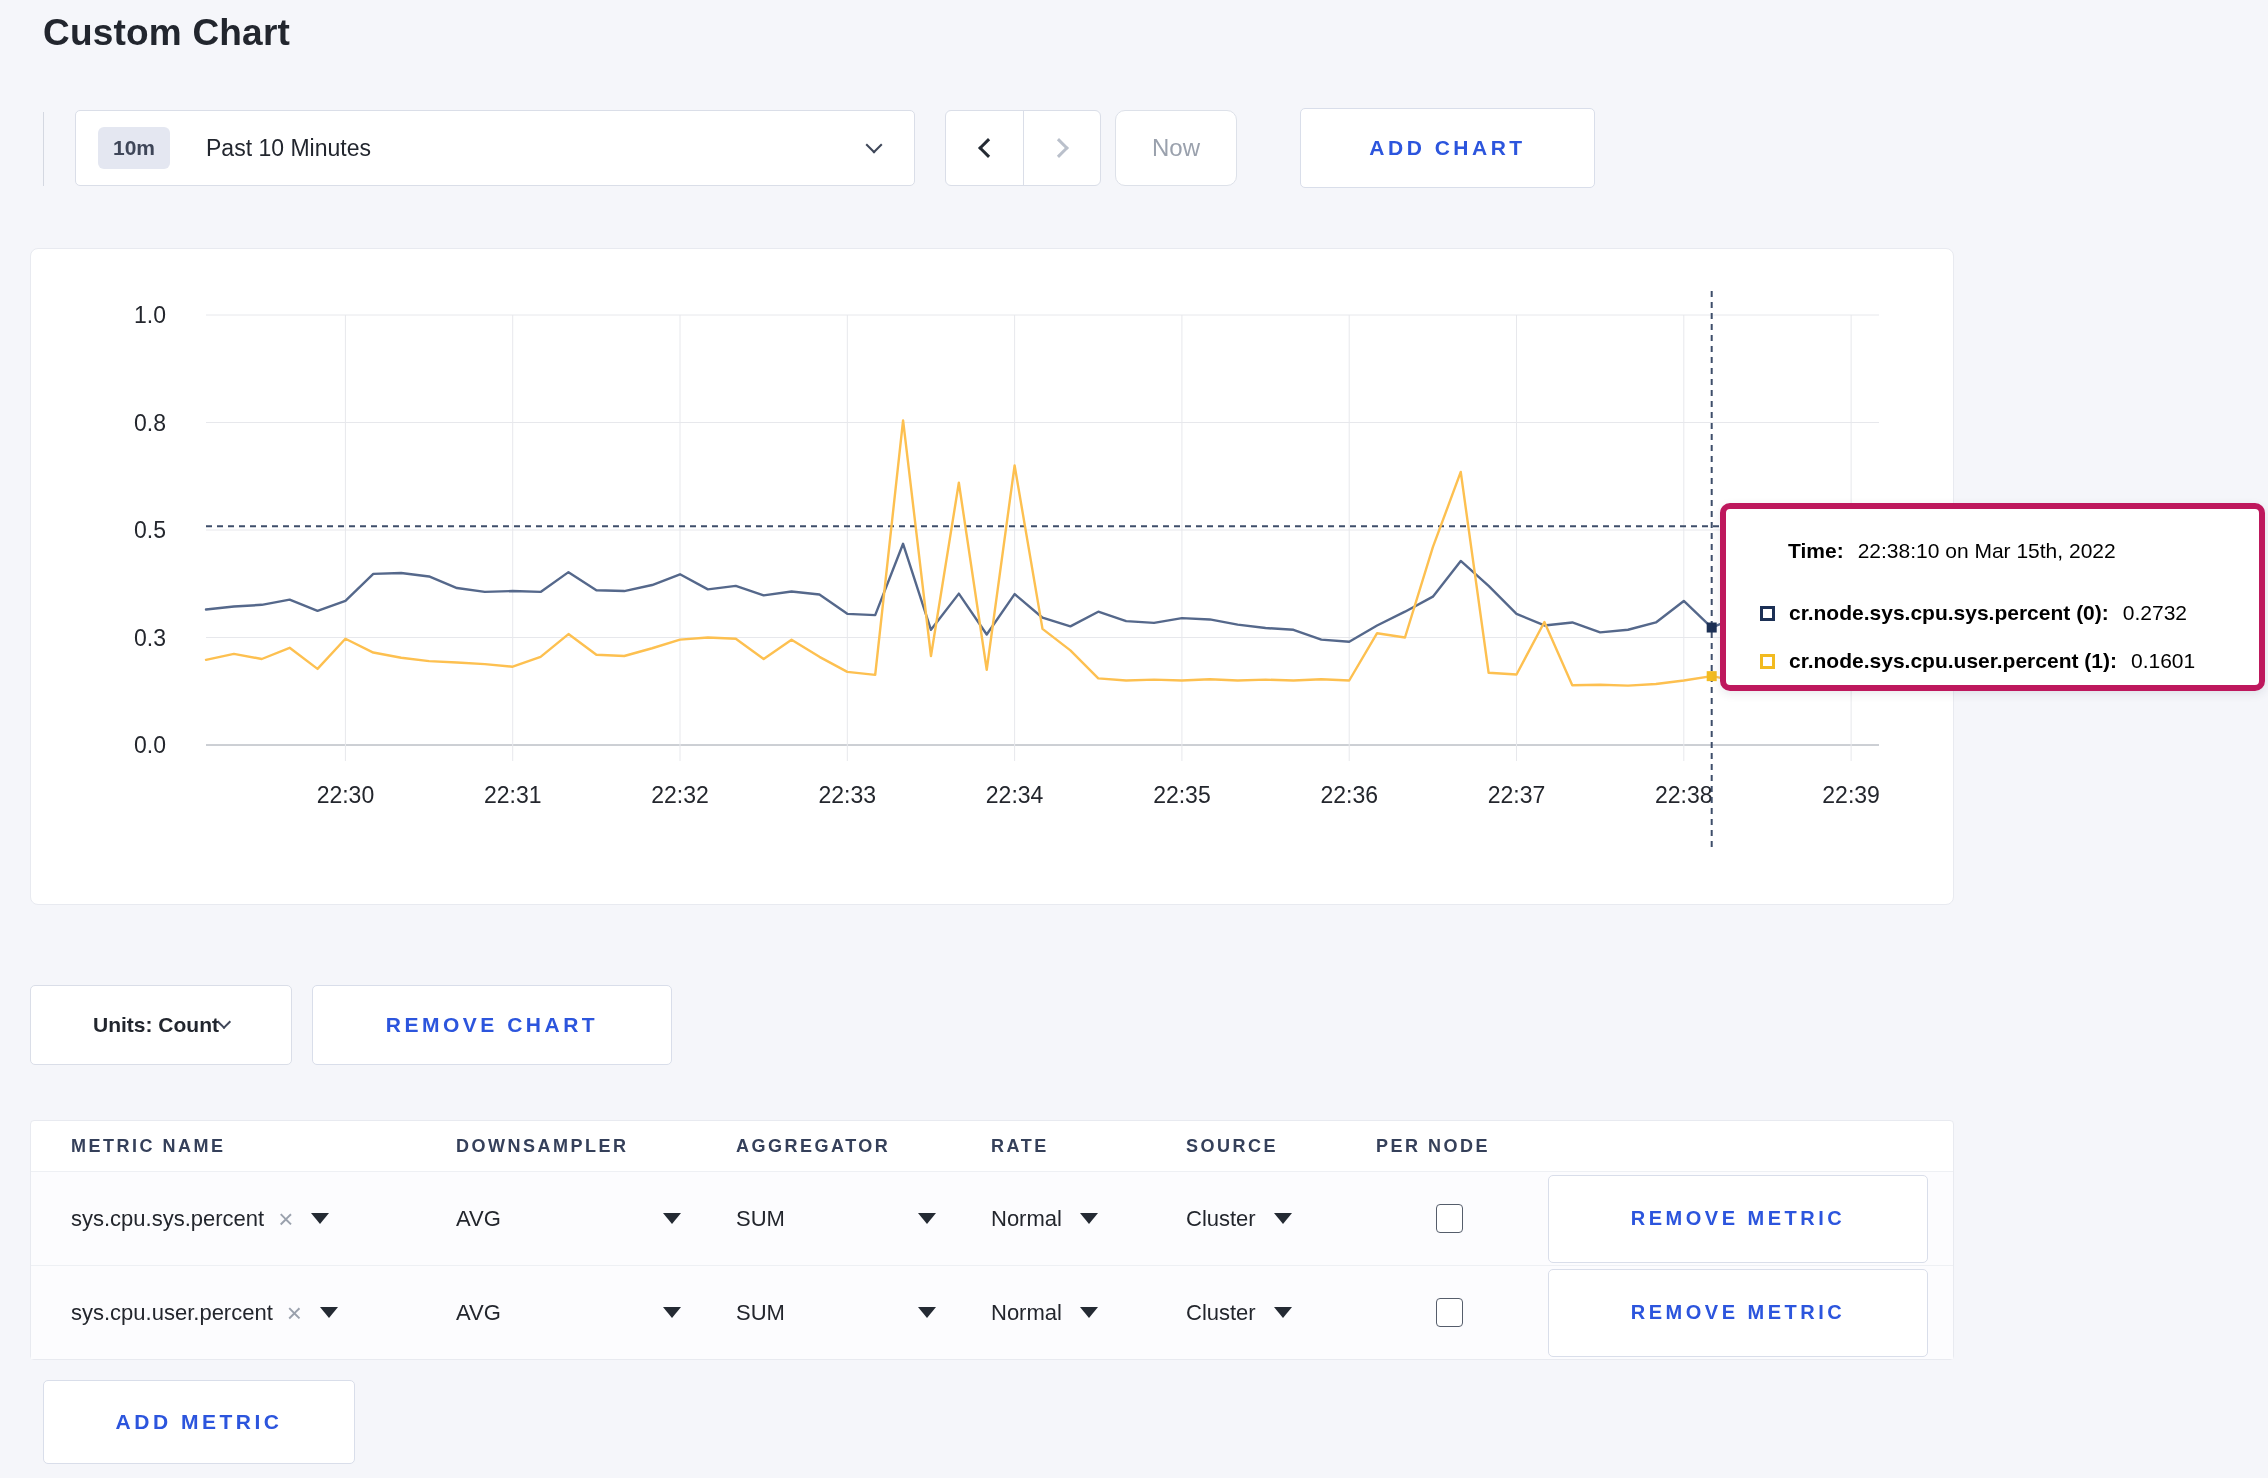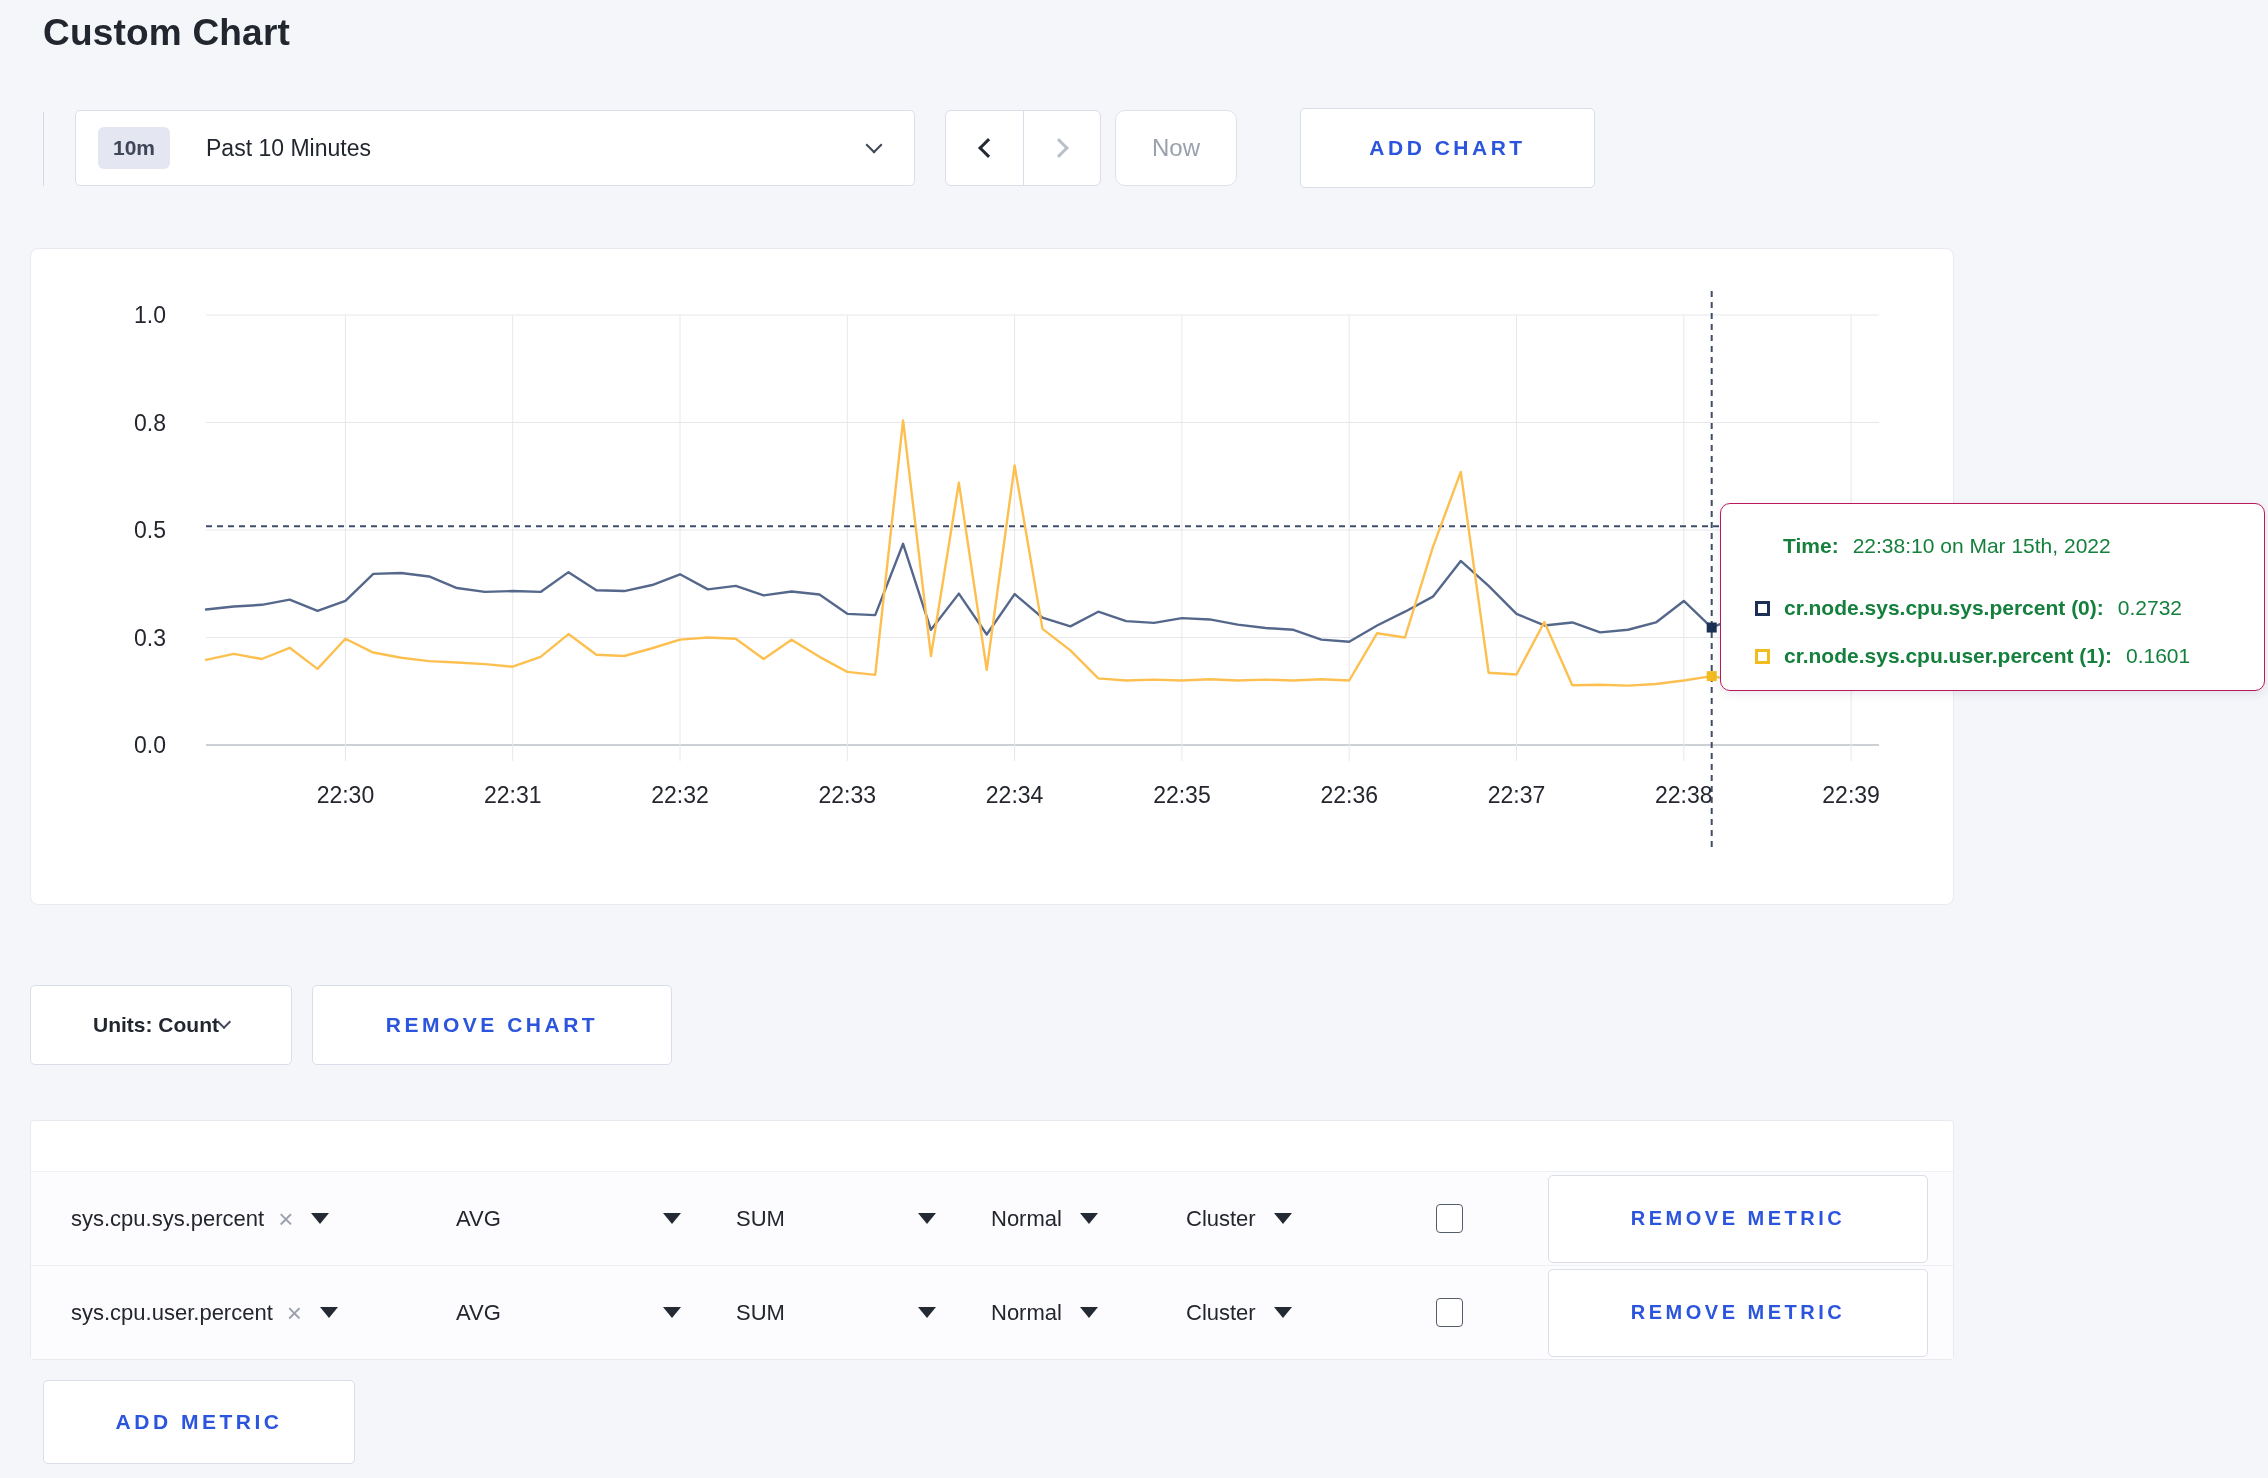--- a/index.html
+++ b/index.html
@@ -21,21 +21,21 @@
   .chv-right { width: 14px; height: 14px; border-right: 3.5px solid #bac0cb; border-top: 3.5px solid #bac0cb; transform: rotate(45deg); margin-right: 6px; }
   .now-btn { left: 1115px; top: 110px; width: 122px; height: 76px; background: #fff; border: 1px solid #dde1e9; border-radius: 10px; color: #9aa1ad; font-size: 24px; display: flex; align-items: center; justify-content: center; cursor: default; }
   .blue-btn { background: #fff; border: 1px solid #d9deea; border-radius: 5px; color: #2c55dd; font-weight: 600; letter-spacing: 3.5px; display: flex; align-items: center; justify-content: center; cursor: pointer; }
   .add-chart { left: 1300px; top: 108px; width: 295px; height: 80px; font-size: 21px; }
   .chart-card { left: 30px; top: 248px; width: 1924px; height: 657px; }
   .chart-card svg { position: absolute; left: 0; top: 0; }
   text.axis { font-family: "Liberation Sans", sans-serif; font-size: 23px; fill: #23262d; }
   .grid { stroke: #e7e8ec; stroke-width: 1; }
   .zero { stroke: #9aa0aa; }
   .dash { stroke: #3e4e6a; stroke-width: 2; stroke-dasharray: 6 5; fill: none; }
-  .tooltip { left: 1720px; top: 503px; width: 545px; height: 188px; background: #fff; border: 1px solid #be185d; border-radius: 10px; box-shadow: 0 3px 10px rgba(40,50,80,.10); z-index: 5; color: #15803d; font-size: 21px; }
+  .tooltip { left: 1720px; top: 503px; width: 545px; height: 188px; background: #fff; border: 6px solid #be185d; border-radius: 10px; box-shadow: 0 3px 10px rgba(40,50,80,.10); z-index: 5; color: #000000; font-size: 21px; }
   .tt-row { position: absolute; left: 34px; display: flex; align-items: center; }
   .tt-time { top: 30px; left: 62px; }
   .tt-s0 { top: 92px; }
   .tt-s1 { top: 140px; }
   .tt-label { font-weight: 700; }
   .tt-val { margin-left: 14px; font-weight: 400; }
   .swatch { width: 15px; height: 15px; border: 3.5px solid #1c3055; background: #fff; margin-right: 14px; flex: none; }
   .units-box { left: 30px; top: 985px; width: 262px; height: 80px; background: #fff; border: 1px solid #dadee8; border-radius: 5px; display: flex; align-items: center; justify-content: center; cursor: pointer; }
   .units-label { font-size: 21px; font-weight: 700; color: #22262e; }
   .units-chev { width: 10px; height: 10px; border-right: 2.5px solid #3e4658; border-bottom: 2.5px solid #3e4658; transform: rotate(45deg); margin-top: -6px; }
@@ -139,20 +139,28 @@
   </div>
 </div>
 
 <div class="abs units-box">
   <span class="units-label">Units: Count</span>
   <span class="units-chev"></span>
 </div>
 <div class="abs blue-btn remove-chart">REMOVE CHART</div>
 
 <div class="card table-card">
+  <div class="thead">
+    <span class="th c1">METRIC NAME</span>
+    <span class="th c2">DOWNSAMPLER</span>
+    <span class="th c3">AGGREGATOR</span>
+    <span class="th c4">RATE</span>
+    <span class="th c5">SOURCE</span>
+    <span class="th c6">PER NODE</span>
+  </div>
 
   <div class="trow row0">
     <div class="cell c1">
       <span class="metric-name">sys.cpu.sys.percent</span>
       <span class="x-icon">×</span>
       <span class="tri"></span>
     </div>
     <div class="cell c2 dd-between">
       <span class="dd-text">AVG</span>
       <span class="tri"></span>

